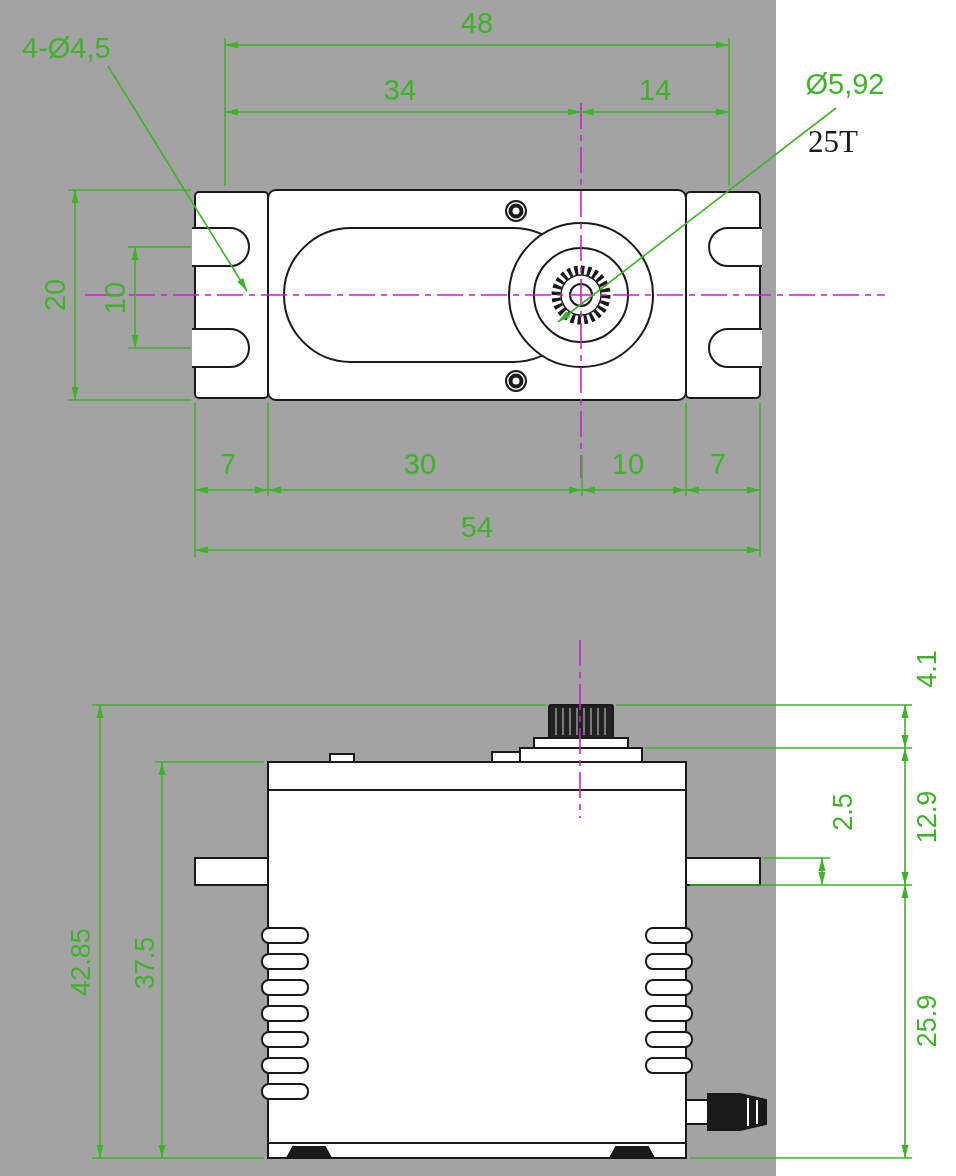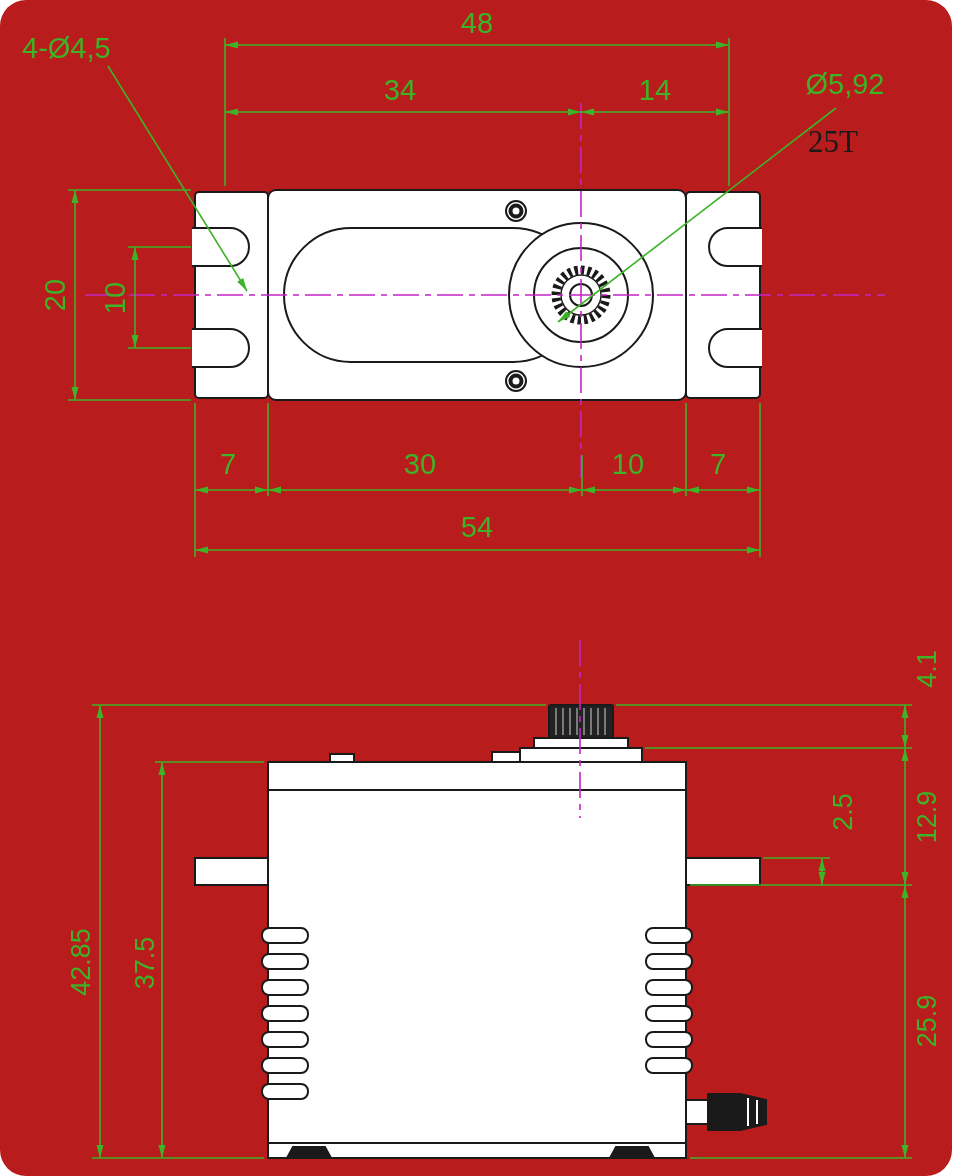--- a/index.html
+++ b/index.html
@@ -1,16 +1,16 @@
 <!DOCTYPE html>
 <html><head>
 <meta charset="utf-8">
 <style>
   html,body{margin:0;padding:0;background:#ffffff;}
-  .canvas{width:952px;height:1176px;position:relative;background:#b91c1c;border-radius:26px;}
+  .canvas{width:776px;height:1176px;position:relative;background:#a3a3a3;}
   svg{display:block;}
   .dim-text{font-family:"Liberation Sans",sans-serif;font-size:29px;fill:#3db327;}
   .dim-text-sm{font-family:"Liberation Sans",sans-serif;font-size:27px;fill:#3db327;}
   .spline-label{font-family:"Liberation Serif",serif;font-size:31px;fill:#1a1a1a;}
 </style>
 </head>
 <body>
 
 <div class="canvas">
 <svg width="956" height="1176" viewBox="0 0 956 1176">

